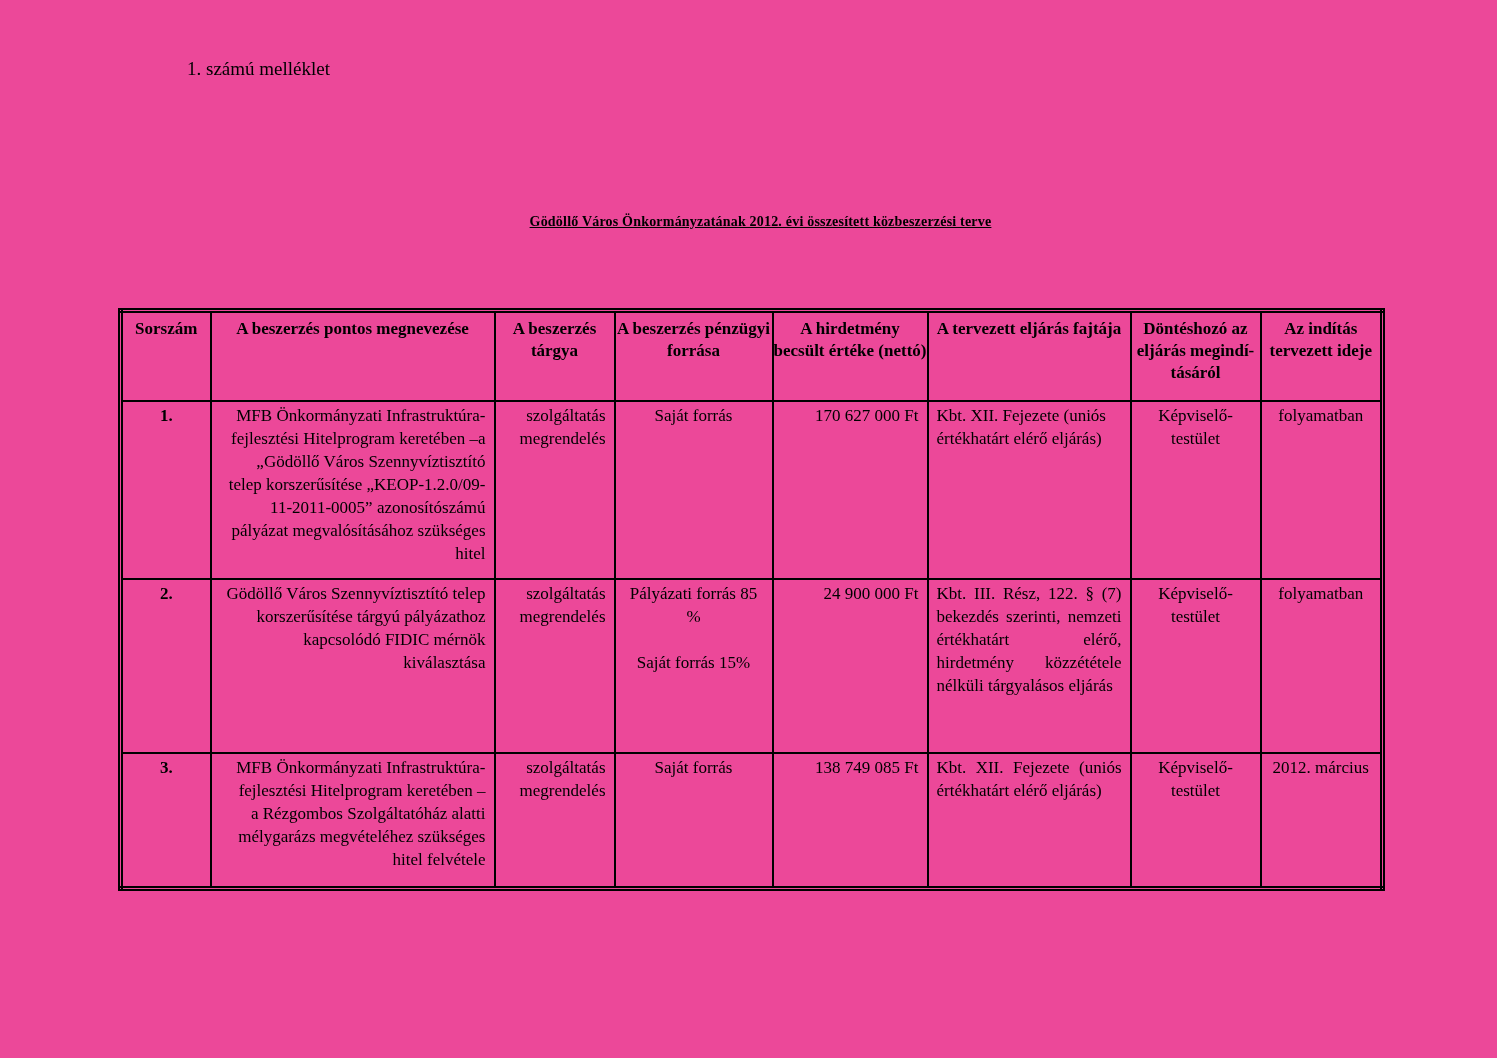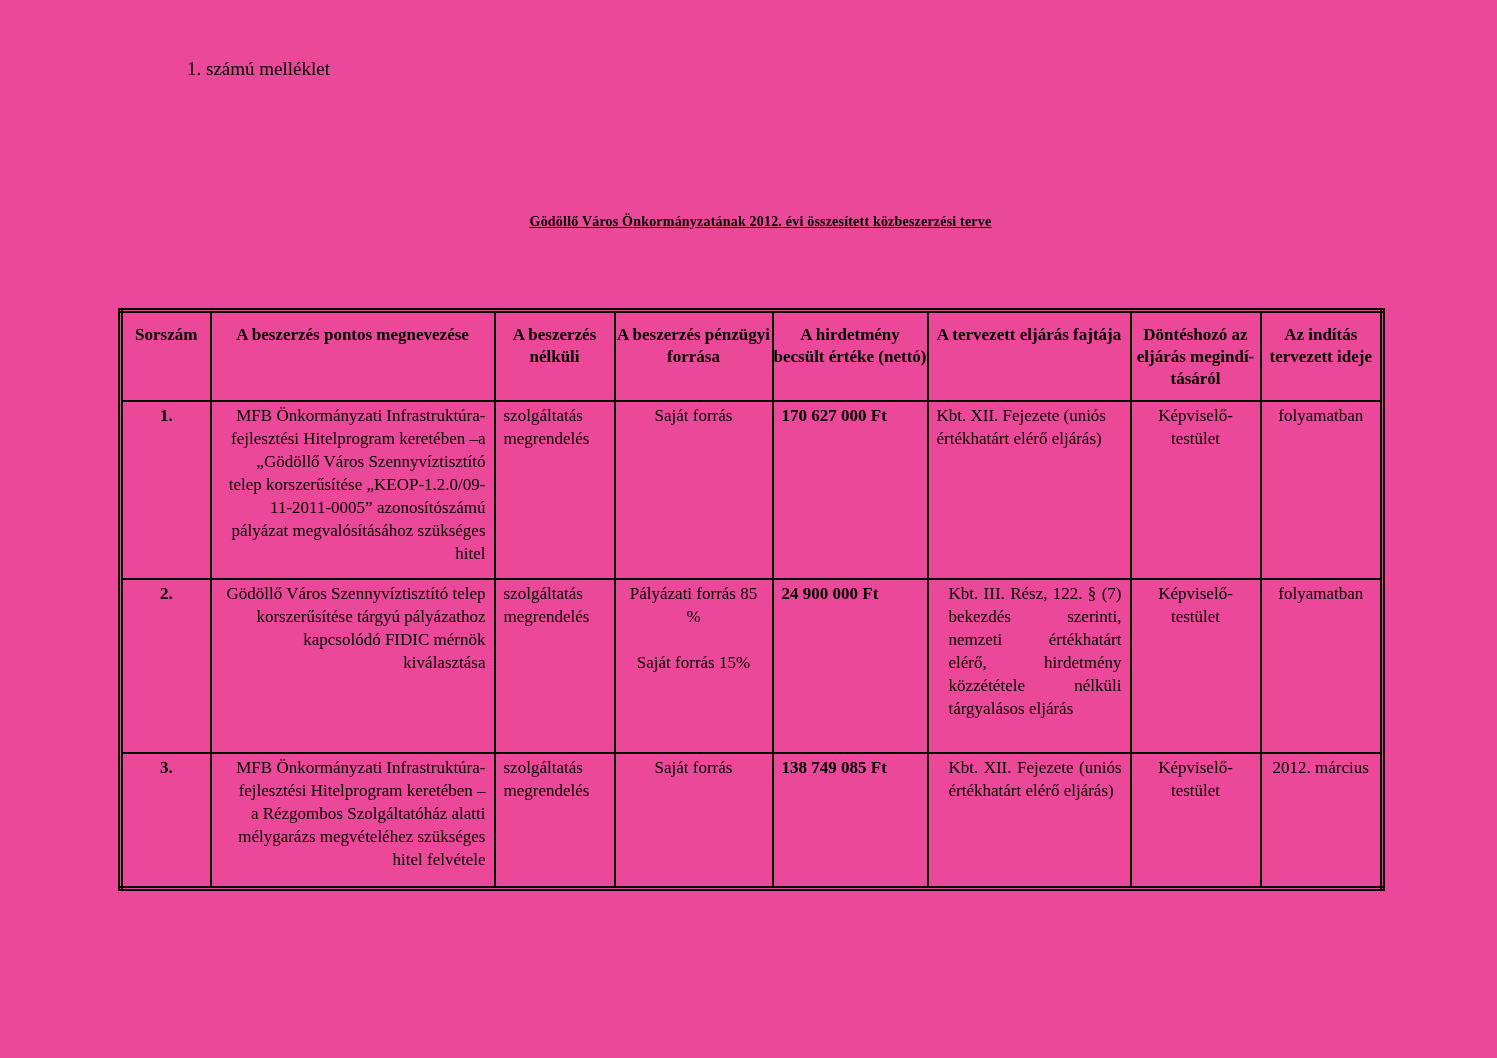--- a/index.html
+++ b/index.html
@@ -47,42 +47,42 @@
   table.proc th, table.proc td {
     border: 2px solid #000;
     vertical-align: top;
     padding: 0;
     font-size: 17px;
     overflow: hidden;
   }
   table.proc th {
     font-weight: bold;
     text-align: center;
-    padding-top: 11px;
+    padding-top: 5px;
     line-height: 22px;
     height: 90px;
     box-sizing: border-box;
   }
   .clip {
     box-sizing: border-box;
     overflow: hidden;
     line-height: 23px;
     padding: 2px 8px 0 8px;
     white-space: pre-line;
   }
   tr.row-1 .clip { height: 176px; }
   tr.row-2 .clip { height: 172px; }
   tr.row-3 .clip { height: 132px; }
   .c1 { text-align: center; font-weight: bold; }
   .c2 { text-align: right; }
-  .c3 { text-align: left; }
+  .c3 { text-align: right; }
   .c4 { text-align: center; margin-top: 40px; }
-  .c5 { text-align: left; font-weight: bold; }
+  .c5 { text-align: right; }
   .c6 { text-align: left; padding-left: 9px; padding-right: 9px; }
-  tr.row-2 .c6, tr.row-3 .c6 { text-align: justify; padding-left: 12px; }
+  tr.row-2 .c6, tr.row-3 .c6 { text-align: justify; }
   .c7 { text-align: center; }
   .c8 { text-align: center; margin-left: 32px; }
 </style>
 </head>
 <body>
 
 <div class="page">
 
   <div class="annotation">1. számú melléklet</div>
 
@@ -96,21 +96,21 @@
       <col style="width:158px">
       <col style="width:155px">
       <col style="width:203px">
       <col style="width:130px">
       <col style="width:122px">
     </colgroup>
     <thead>
       <tr class="header-row">
         <th>Sorszám</th>
         <th>A beszerzés pontos megnevezése</th>
-        <th>A beszerzés nélküli</th>
+        <th>A beszerzés tárgya</th>
         <th>A beszerzés pénzügyi forrása</th>
         <th>A hirdetmény becsült értéke (nettó)</th>
         <th>A tervezett eljárás fajtája</th>
         <th>Döntéshozó az eljárás megindí-tásáról</th>
         <th>Az indítás tervezett ideje</th>
       </tr>
     </thead>
     <tbody>
       <tr class="row-1">
         <td class="c1">

